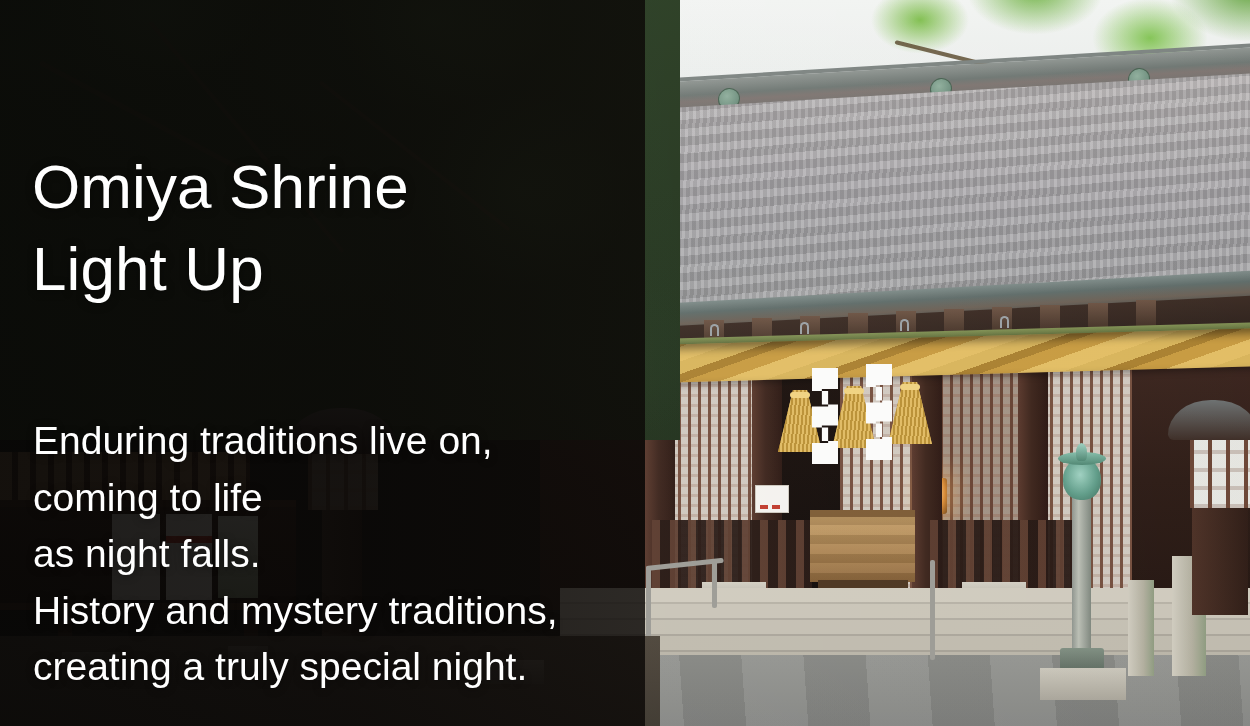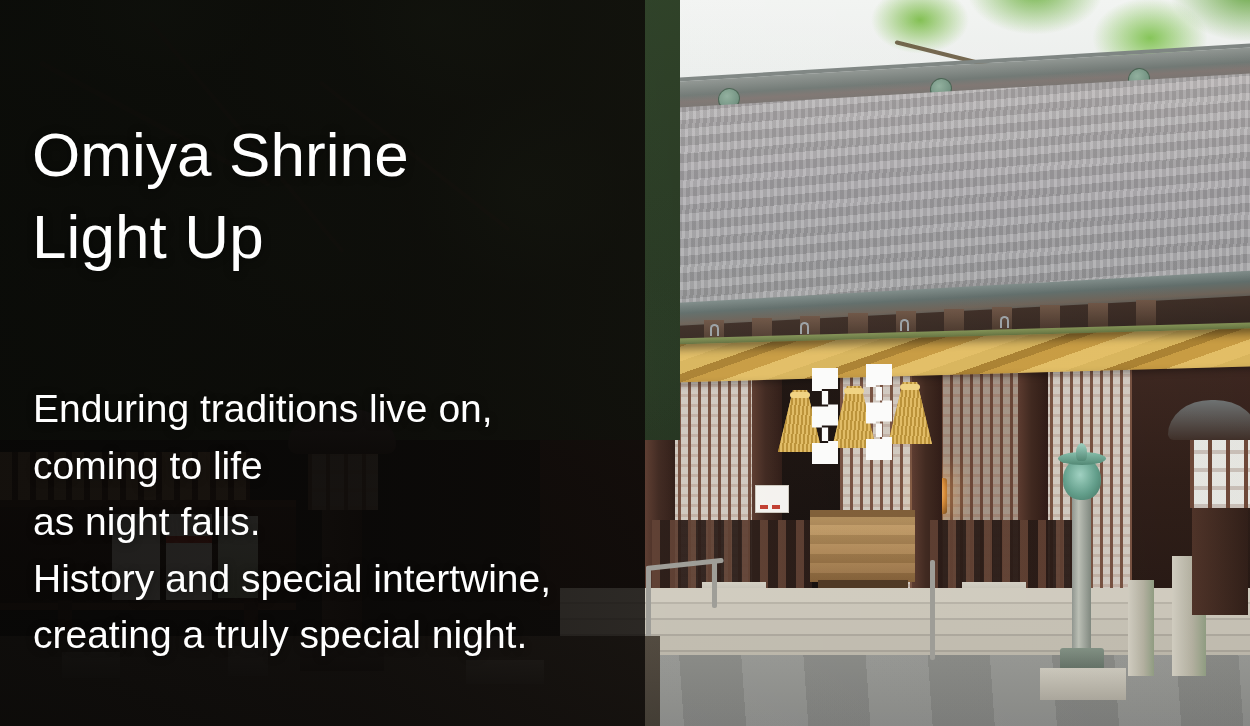--- a/index.html
+++ b/index.html
@@ -331,21 +331,21 @@
     background:linear-gradient(90deg, rgba(8,7,6,.90) 0%, rgba(10,8,7,.88) 55%, rgba(14,11,9,.84) 100%);
     pointer-events:none;
   }
   .tone-bright {
     position:absolute; left:645px; top:0; width:605px; height:100%;
     background:linear-gradient(90deg, rgba(255,255,255,.045) 0%, rgba(255,255,255,.02) 100%);
     pointer-events:none;
   }
 
   
-  .text-layer { position:absolute; inset:0; pointer-events:none; }
+  .text-layer { position:absolute; inset:0; pointer-events:none;margin-top:32px; }
   .headline {
     position:absolute; left:32px; top:114px;
     color:#ffffff;
     font-size:62px; font-weight:400; line-height:1.32;
     letter-spacing:.1px;
     text-shadow:0 1px 10px rgba(0,0,0,.45);
     white-space:pre-line;
   }
   .subcopy {
     position:absolute; left:33px; top:381px;
@@ -476,17 +476,17 @@
     <div class="tone-dark"></div>
     <div class="tone-bright"></div>
   </div>
 
   <div class="text-layer">
     <div class="headline">Omiya Shrine
 Light Up</div>
     <div class="subcopy">Enduring traditions live on,
 coming to life
 as night falls.
-History and special intertwine,
+History and mystery traditions,
 creating a truly special night.</div>
   </div>
 
 </div>
 
 </body></html>

